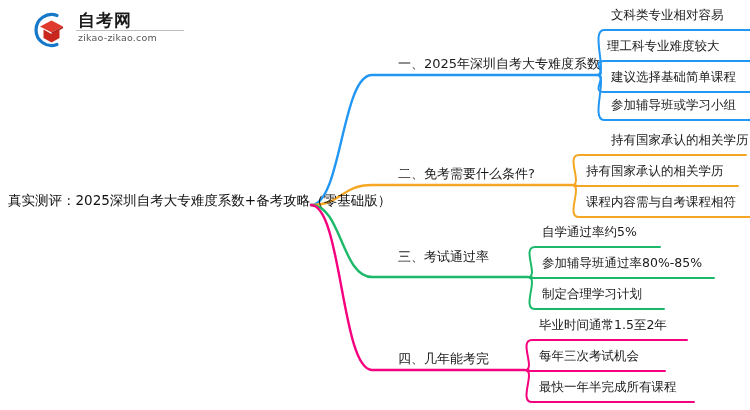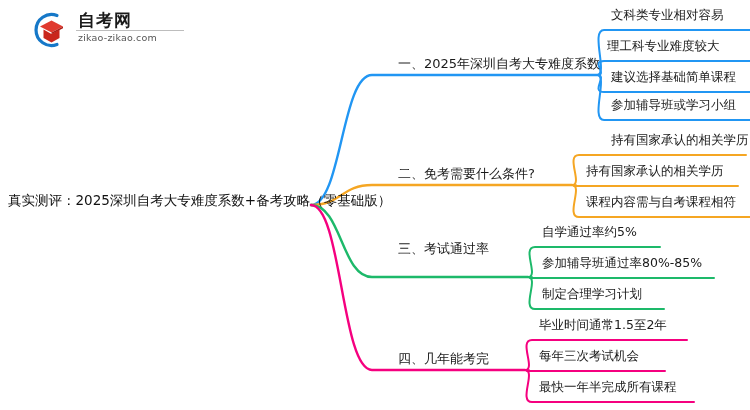--- a/index.html
+++ b/index.html
@@ -109,21 +109,21 @@
   <div id="node-layer">
       <div class="node branch-node" style="left: 398px; top: 57px;">一、2025年深圳自考大专难度系数</div>
       <div class="node leaf-node" style="left: 611px; top: 9px; text-align: center;">文科类专业相对容易</div>
       <div class="node leaf-node" style="left: 607px; top: 40px;">理工科专业难度较大</div>
       <div class="node leaf-node" style="left: 611px; top: 71px;">建议选择基础简单课程</div>
       <div class="node leaf-node" style="left: 611px; top: 99px;">参加辅导班或学习小组</div>
       <div class="node branch-node" style="left: 398px; top: 167px;">二、免考需要什么条件?</div>
       <div class="node leaf-node" style="left: 586px; top: 134px; margin-left: 25px;">持有国家承认的相关学历</div>
       <div class="node leaf-node" style="left: 586px; top: 165px;">持有国家承认的相关学历</div>
       <div class="node leaf-node" style="left: 586px; top: 196px;">课程内容需与自考课程相符</div>
-      <div class="node branch-node" style="left: 398px; top: 242px;">三、考试通过率</div>
+      <div class="node branch-node" style="left: 398px; top: 250px;">三、考试通过率</div>
       <div class="node leaf-node" style="left: 542px; top: 226px;">自学通过率约5%</div>
       <div class="node leaf-node" style="left: 542px; top: 257px;">参加辅导班通过率80%-85%</div>
       <div class="node leaf-node" style="left: 542px; top: 288px;">制定合理学习计划</div>
       <div class="node branch-node" style="left: 398px; top: 352px;">四、几年能考完</div>
       <div class="node leaf-node" style="left: 539px; top: 319px;">毕业时间通常1.5至2年</div>
       <div class="node leaf-node" style="left: 539px; top: 350px; text-align: right;">每年三次考试机会</div>
       <div class="node leaf-node" style="left: 539px; top: 381px;">最快一年半完成所有课程</div>
     </div>
 
 </div>

